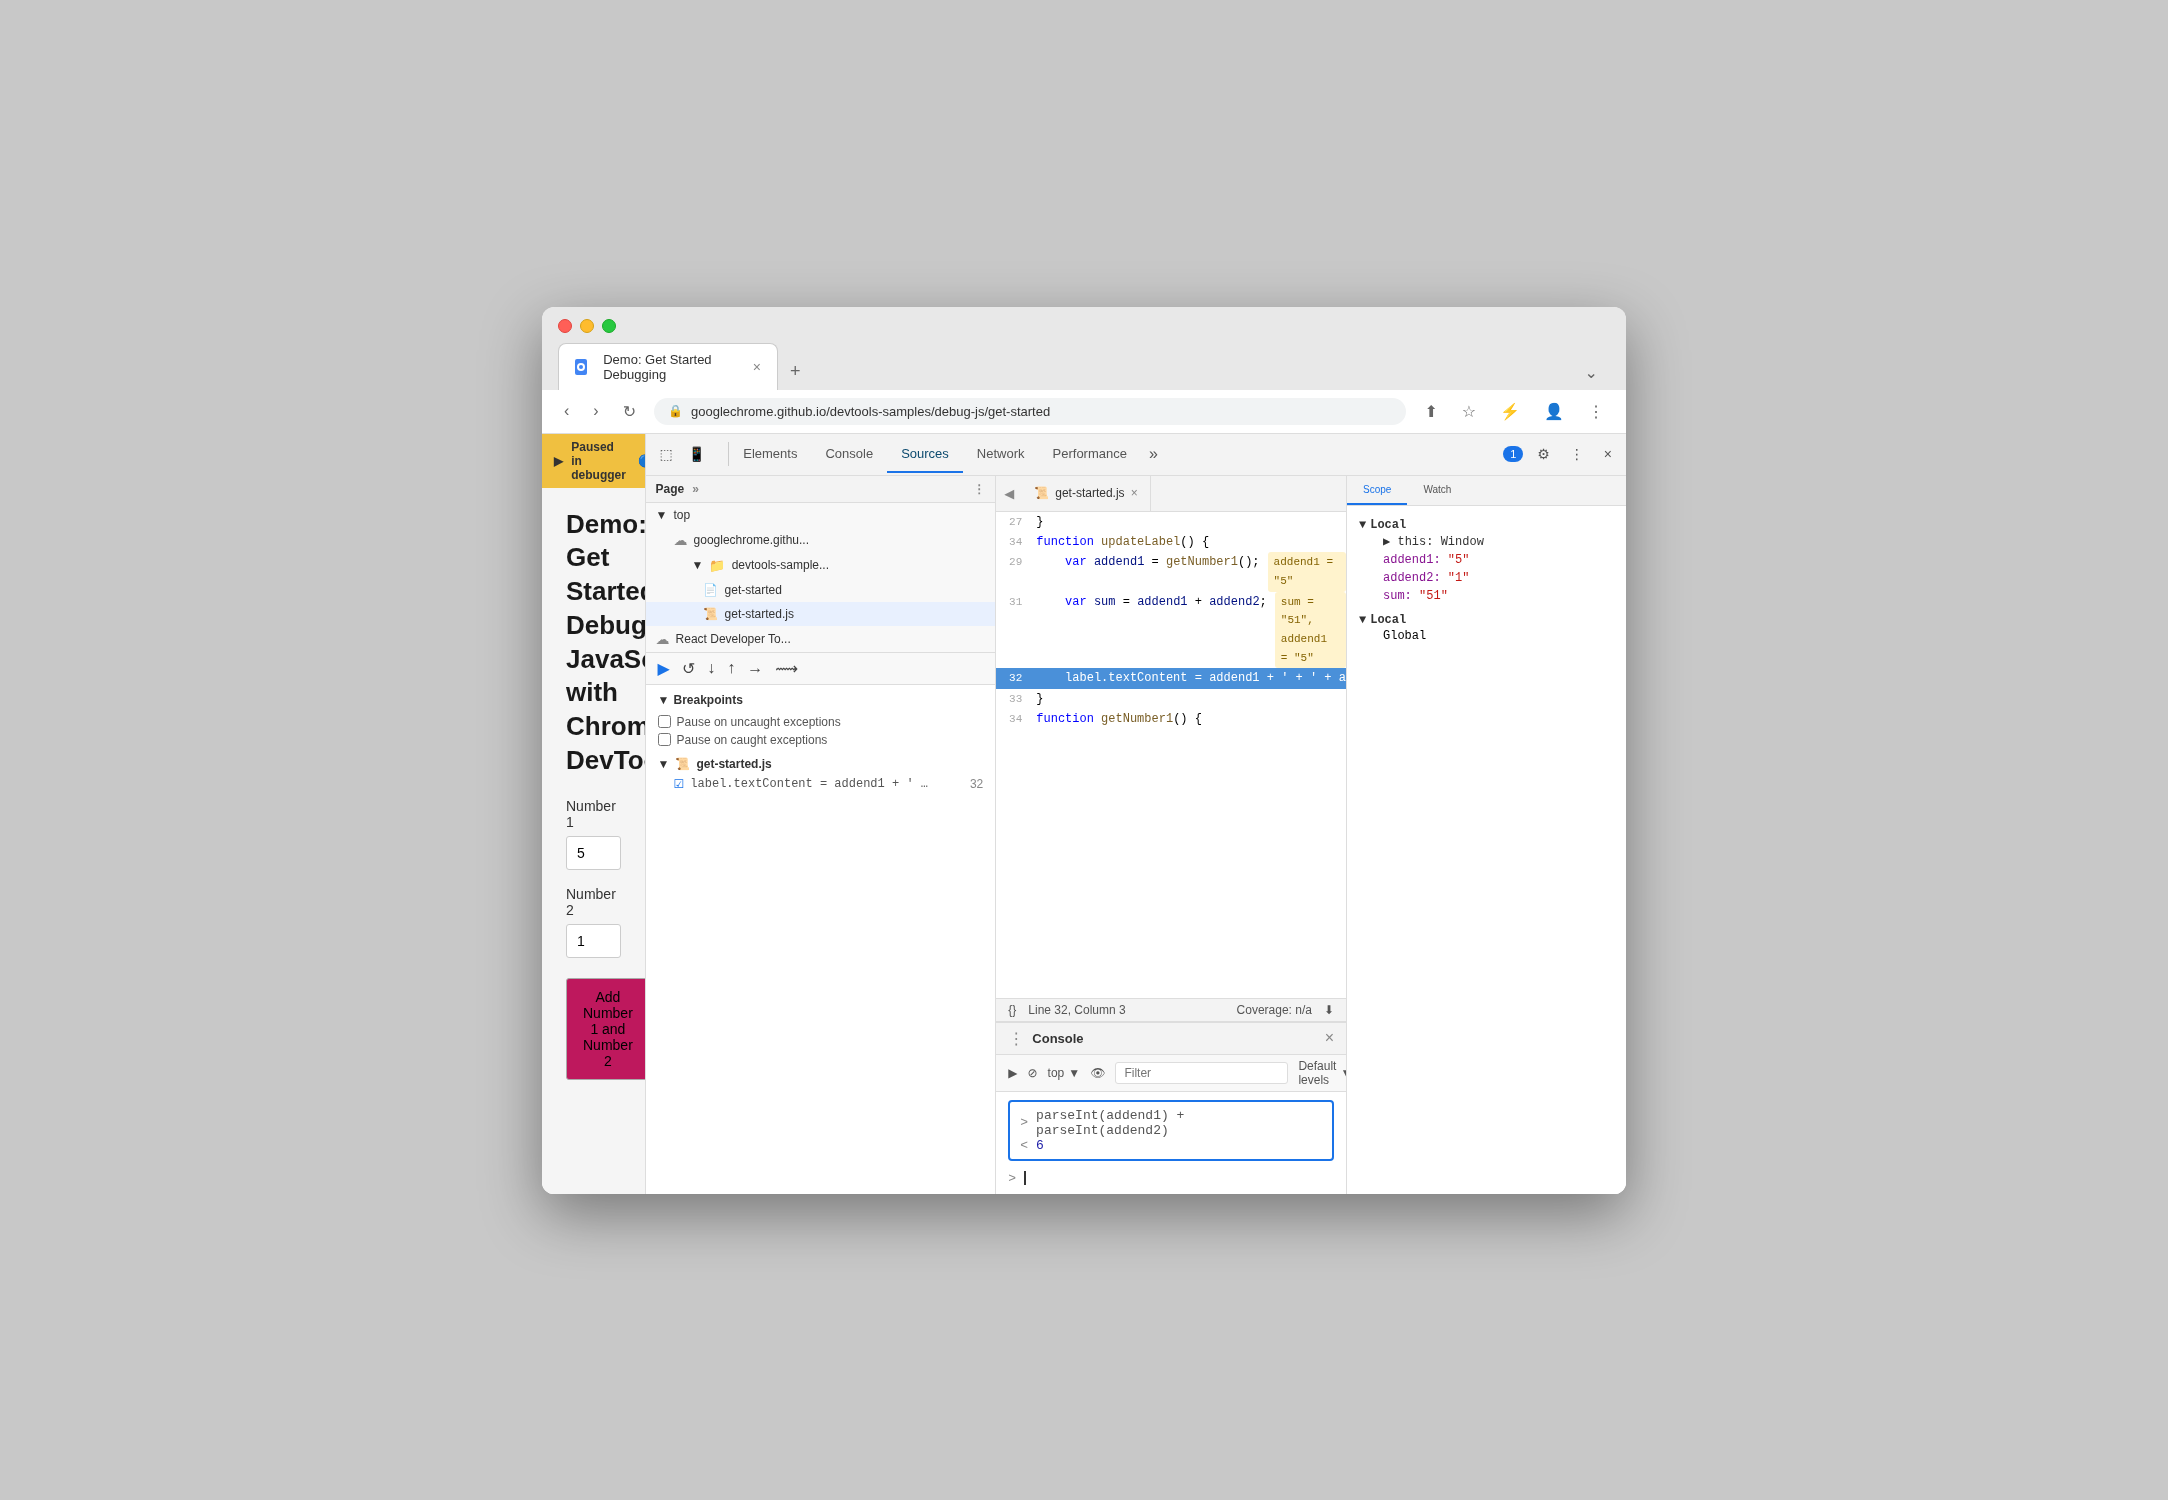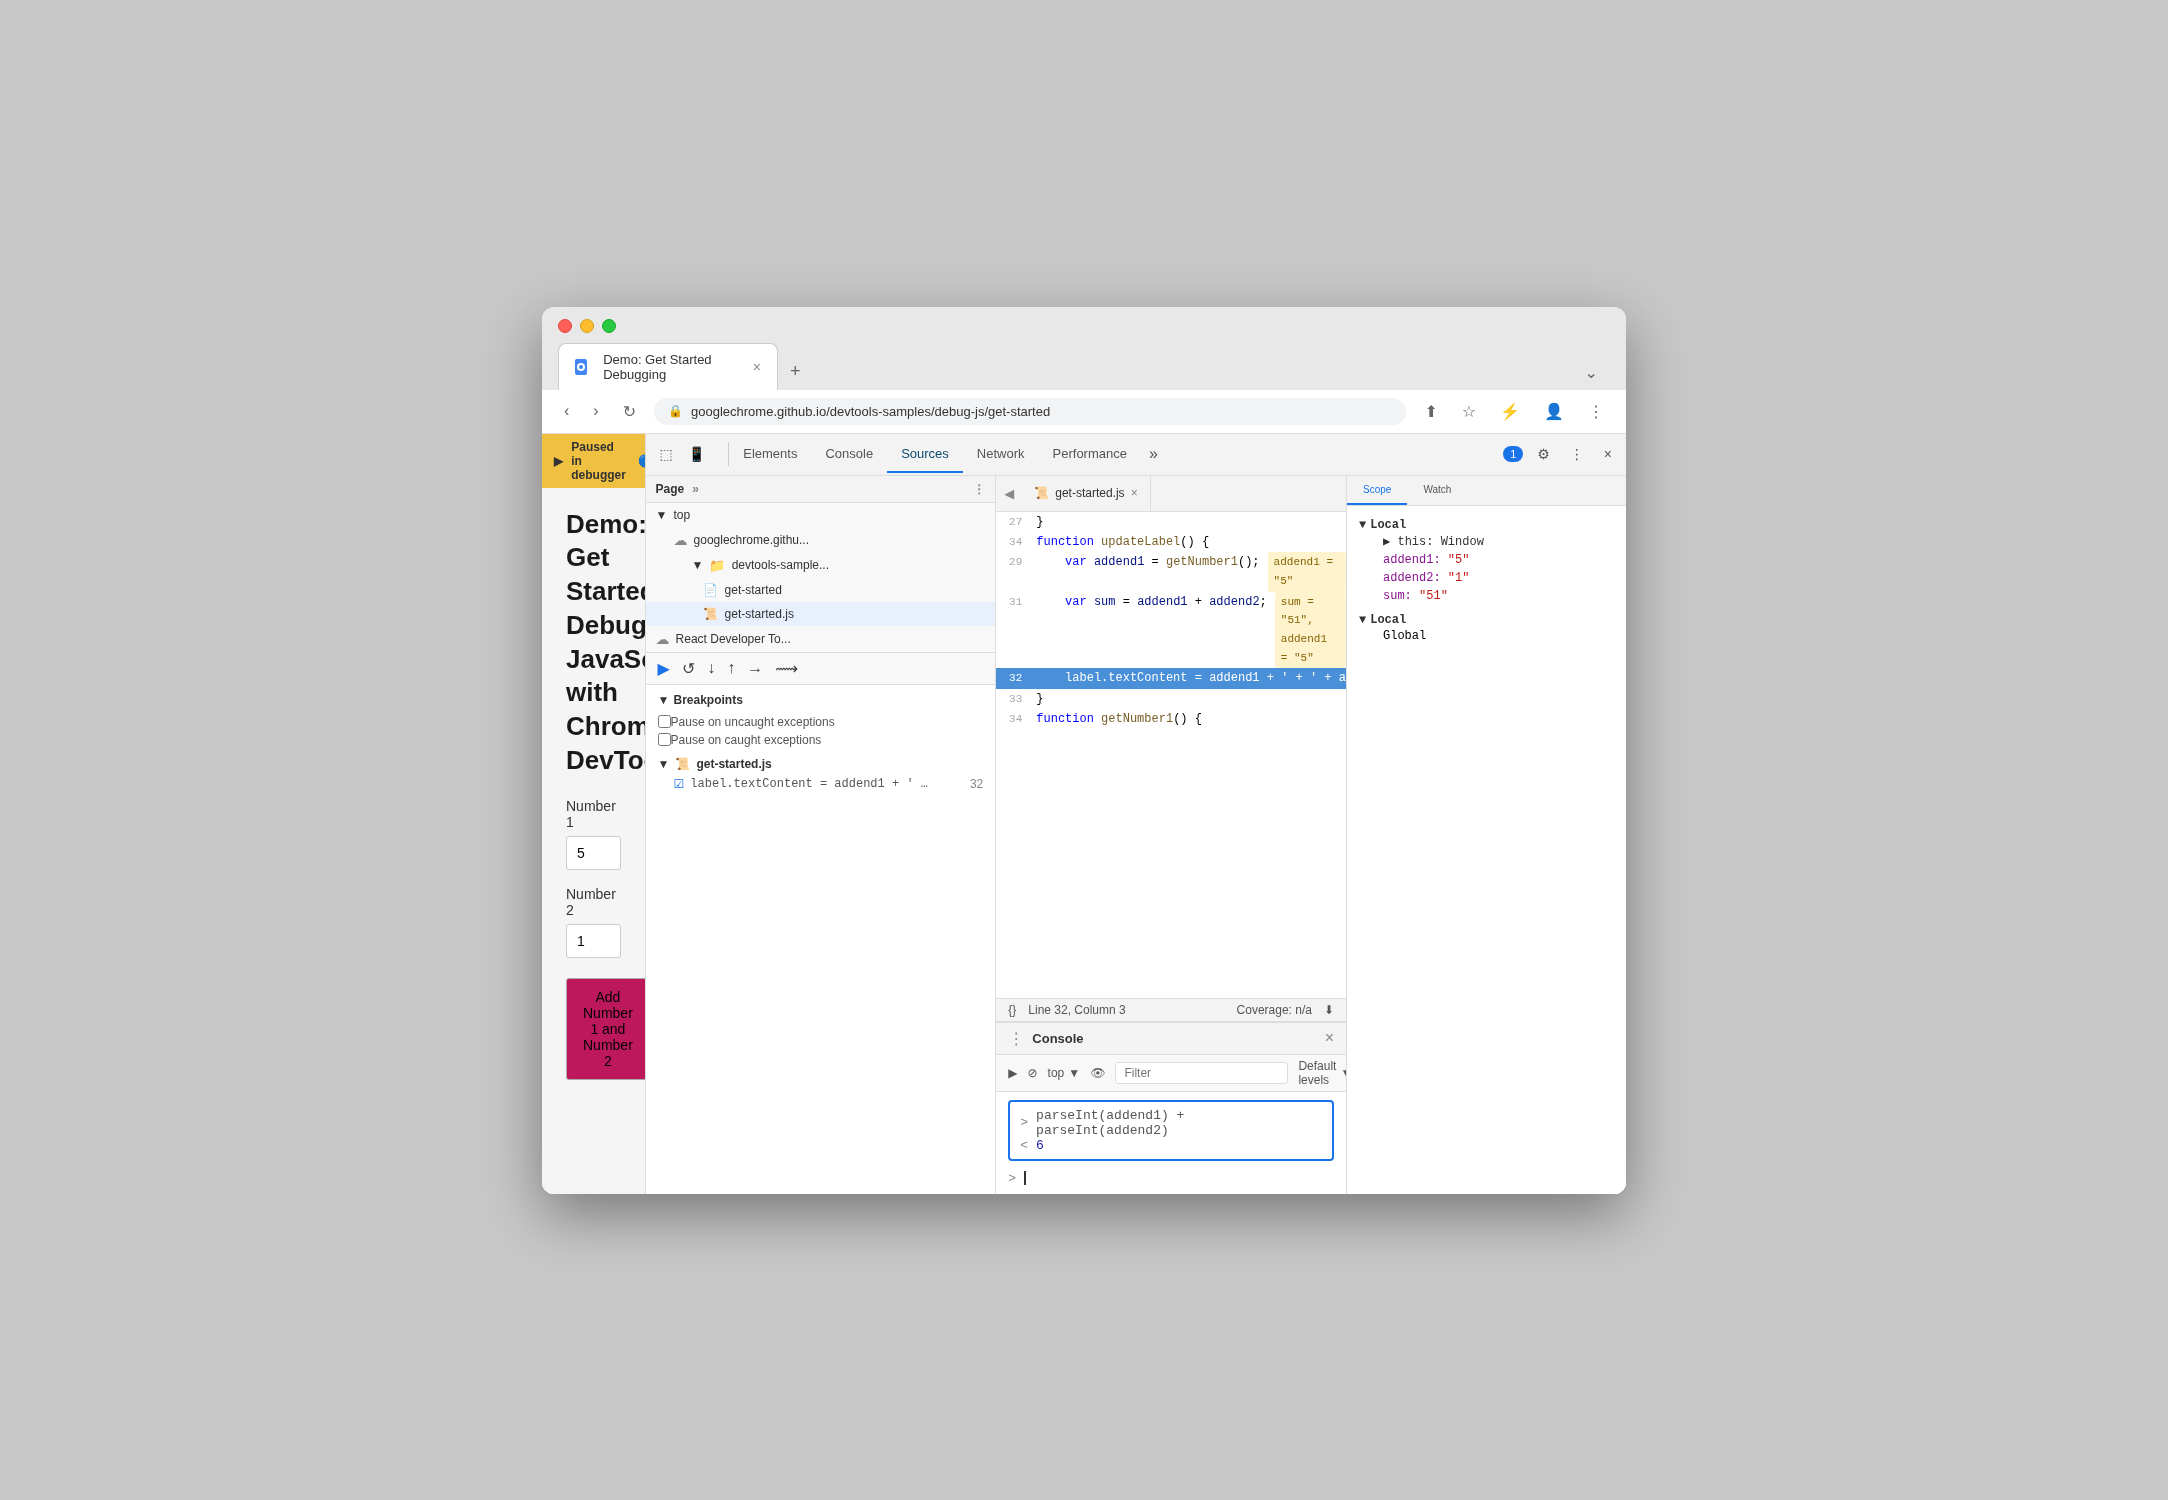--- a/index.html
+++ b/index.html
@@ -506,20 +506,21 @@
       margin-bottom: 6px;
       cursor: pointer;
       display: flex;
       align-items: center;
       gap: 4px;
     }
 
     .bp-item {
       display: flex;
       align-items: center;
+      gap: 6px;
       padding: 2px 0;
       font-size: 12px;
       color: #555;
     }
 
     .bp-checkbox {
       width: 13px;
       height: 13px;
     }
 

